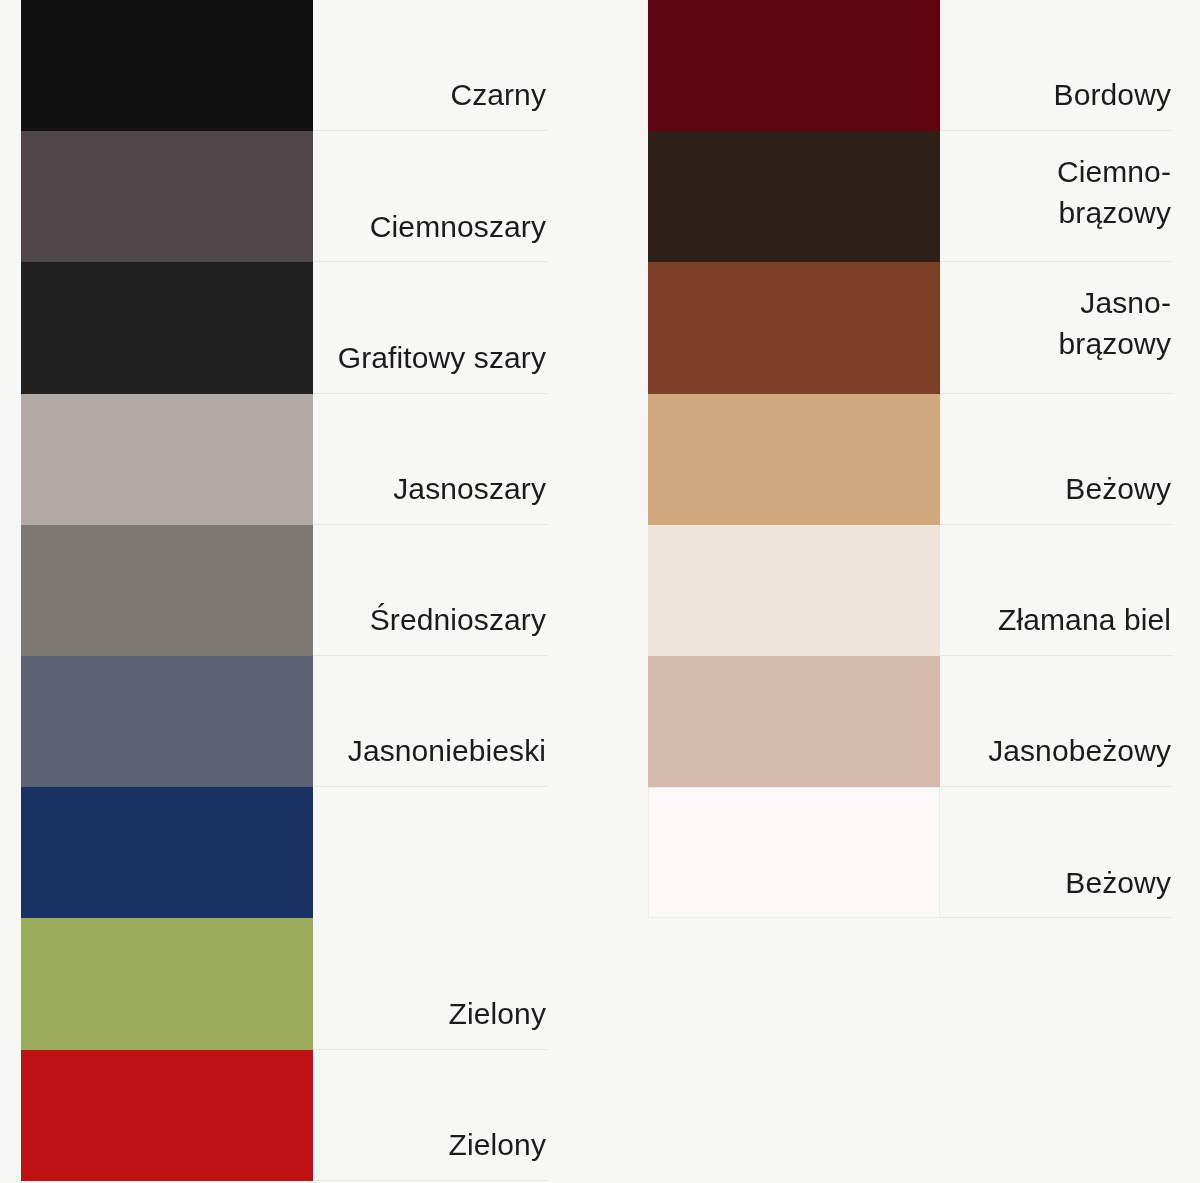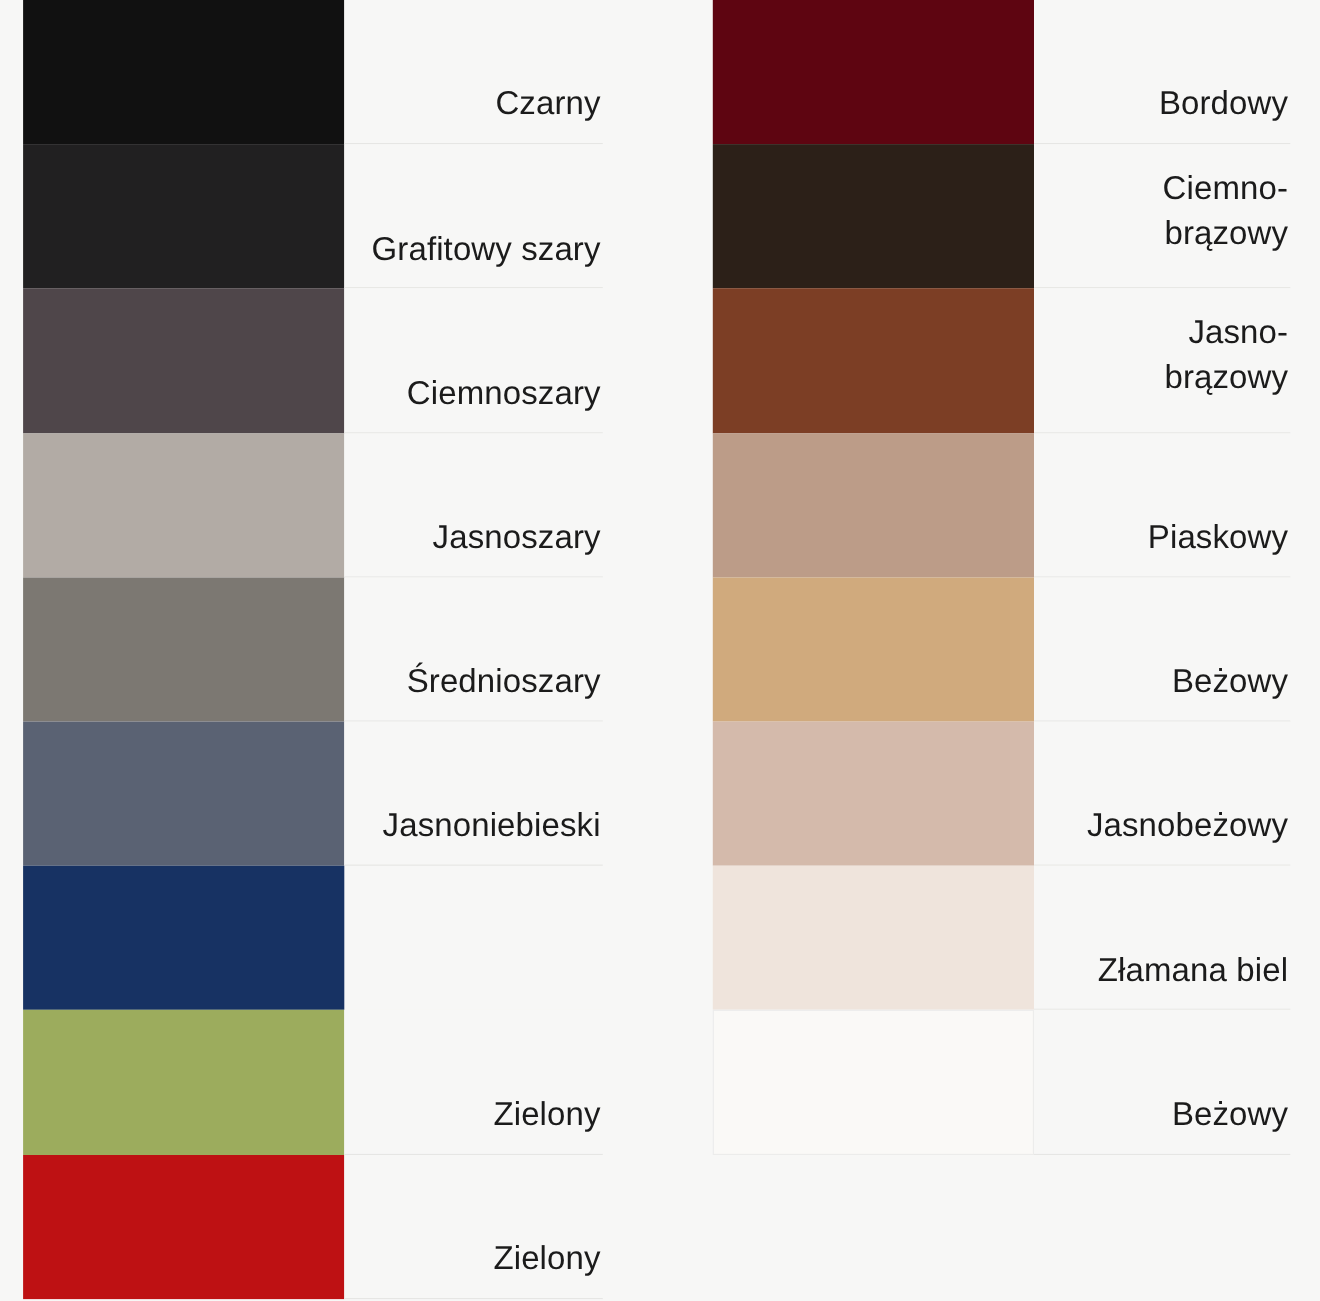--- a/index.html
+++ b/index.html
@@ -102,30 +102,30 @@
   <div class="palette-column" id="column-left">
 
     <div class="swatch-row">
       <div class="swatch-chip" style="background:#111111;"></div>
       <div class="swatch-label-cell">
         <span class="swatch-label">Czarny</span>
       </div>
     </div>
 
     <div class="swatch-row">
+      <div class="swatch-chip" style="background:#4F464A;"></div>
+      <div class="swatch-label-cell">
+        <span class="swatch-label">Ciemnoszary</span>
+      </div>
+    </div>
+
+    <div class="swatch-row">
       <div class="swatch-chip" style="background:#212021;"></div>
       <div class="swatch-label-cell">
         <span class="swatch-label">Grafitowy szary</span>
-      </div>
-    </div>
-
-    <div class="swatch-row">
-      <div class="swatch-chip" style="background:#4F464A;"></div>
-      <div class="swatch-label-cell">
-        <span class="swatch-label">Ciemnoszary</span>
       </div>
     </div>
 
     <div class="swatch-row">
       <div class="swatch-chip" style="background:#B2ABA5;"></div>
       <div class="swatch-label-cell">
         <span class="swatch-label">Jasnoszary</span>
       </div>
     </div>
 
@@ -181,49 +181,43 @@
     </div>
 
     <div class="swatch-row">
       <div class="swatch-chip" style="background:#7C3E25;"></div>
       <div class="swatch-label-cell label-two-line">
         <span class="swatch-label">Jasno-
 brązowy</span>
       </div>
     </div>
 
-    <div class="swatch-row">
-      <div class="swatch-chip" style="background:#BC9C88;"></div>
-      <div class="swatch-label-cell">
-        <span class="swatch-label">Piaskowy</span>
-      </div>
-    </div>
 
     <div class="swatch-row">
       <div class="swatch-chip" style="background:#D0AA7D;"></div>
       <div class="swatch-label-cell">
         <span class="swatch-label">Beżowy</span>
       </div>
     </div>
 
     <div class="swatch-row">
+      <div class="swatch-chip" style="background:#EFE4DC;"></div>
+      <div class="swatch-label-cell">
+        <span class="swatch-label">Złamana biel</span>
+      </div>
+    </div>
+
+    <div class="swatch-row">
       <div class="swatch-chip" style="background:#D4BAAB;"></div>
       <div class="swatch-label-cell">
         <span class="swatch-label">Jasnobeżowy</span>
       </div>
     </div>
 
     <div class="swatch-row">
-      <div class="swatch-chip" style="background:#EFE4DC;"></div>
-      <div class="swatch-label-cell">
-        <span class="swatch-label">Złamana biel</span>
-      </div>
-    </div>
-
-    <div class="swatch-row">
       <div class="swatch-chip bordered" style="background:#FAF9F7;"></div>
       <div class="swatch-label-cell">
         <span class="swatch-label">Beżowy</span>
       </div>
     </div>
 
   </div>
 
 </div>
 

